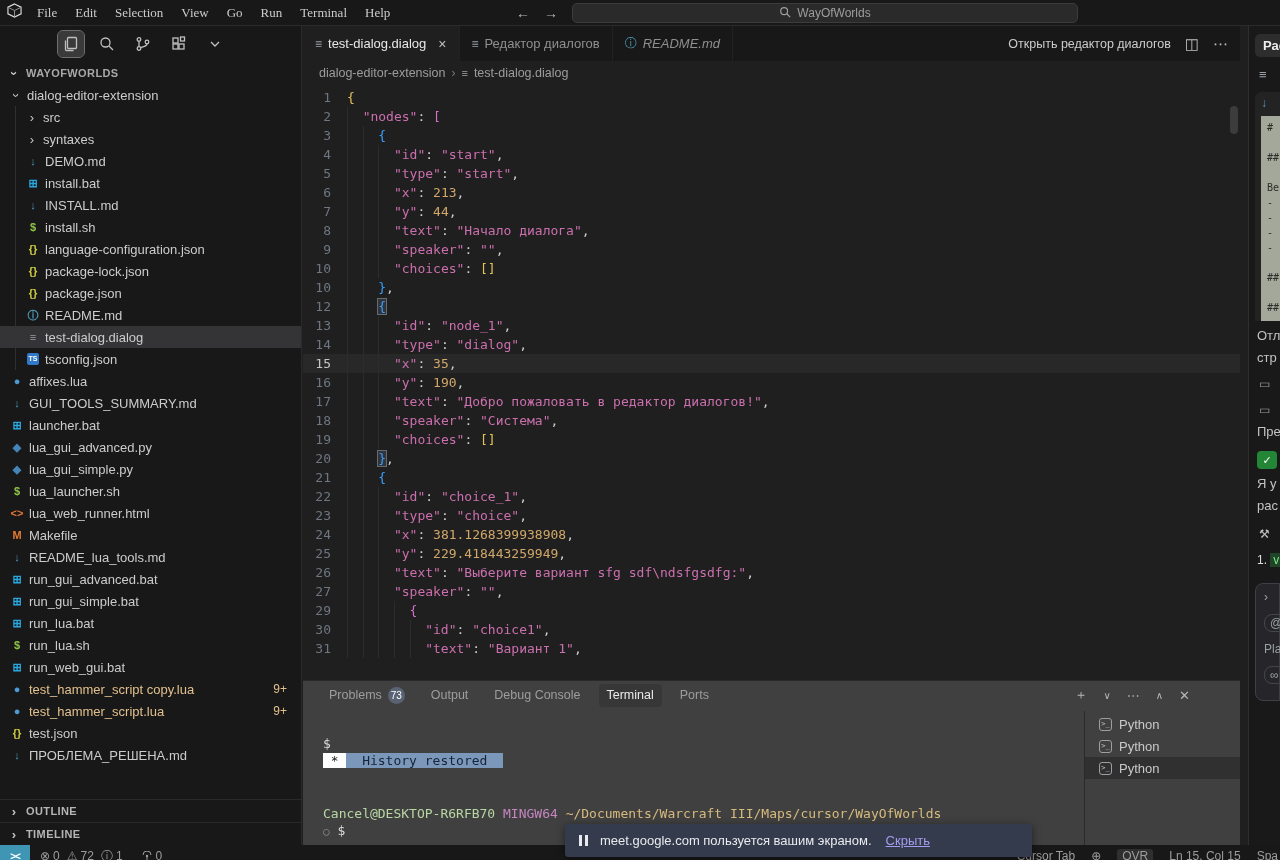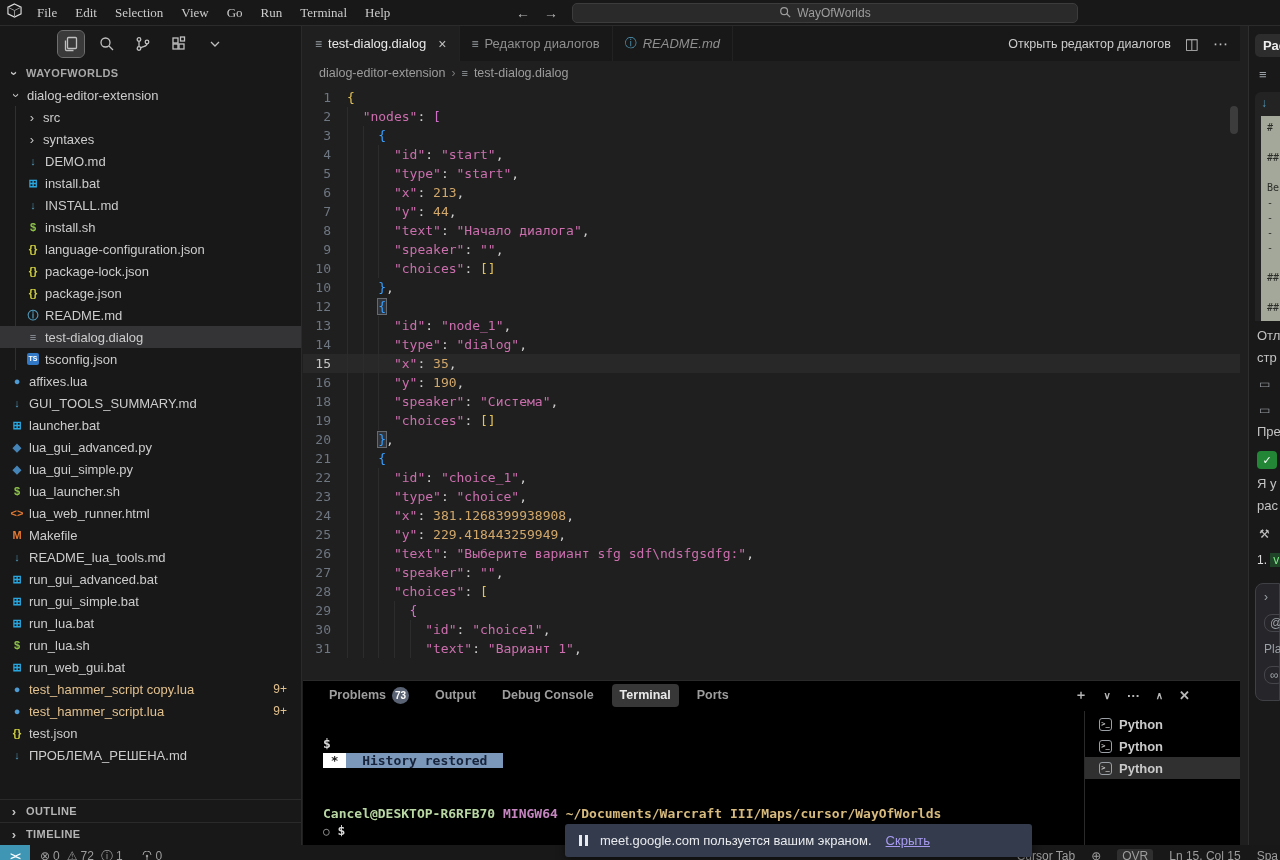--- a/index.html
+++ b/index.html
@@ -64,22 +64,22 @@
   .cl.cur { background:#282828; }
   .ln { width:44px; text-align:right; padding-right:16px; color:#6e7681; flex:none; }
   .cur .ln { color:#c6c6c6; }
   .g { display:inline-block; width:2ch; height:19px; border-left:1px solid #2c2c2c; vertical-align:top; }
   .tk-s { color:#cb6fae; } .tk-n { color:#d2a86a; } .tk-p { color:#d0d0d0; }
   .tk-b1 { color:#e2c25a; } .tk-b2 { color:#d070c8; } .tk-b3 { color:#39a1ff; }
   .tk-bm { color:#39a1ff; background:#31343a; box-shadow:0 0 0 1px #666a71; }
   .vscroll { position:absolute; right:2px; top:80px; width:8px; height:28px; background:#3c3c3c; border-radius:4px; }
 
   
-  .panel { position:absolute; left:303px; top:680px; right:40px; bottom:15px; background:#000000;
-    border-top:1px solid #2a2a2a; overflow:hidden;font-weight:bold; }
+  .panel { position:absolute; left:303px; top:680px; right:40px; bottom:15px; background:#404040;
+    border-top:1px solid #2a2a2a; overflow:hidden; }
   .panel-tabs { height:28px; display:flex; align-items:center; gap:8px; padding-left:18px; font-size:12.5px; }
   .ptab { display:flex; align-items:center; gap:6px; color:#9d9d9d; padding:3px 8px; border-radius:4px; }
   .ptab.active { background:#373737; color:#eaeaea; }
   .pbadge { background:#5a6374; color:#fff; font-size:10px; min-width:17px; height:17px; border-radius:9px;
     display:flex; align-items:center; justify-content:center; padding:0 2px; }
   .panel-actions { margin-left:auto; display:flex; align-items:center; gap:16px; padding-right:50px;
     color:#b8b8b8; font-size:13px; }
   .term { position:absolute; left:0; top:30px; right:160px; bottom:0; padding:6px 0 0 20px;
     font-family:"DejaVu Sans Mono", monospace; font-size:13px; line-height:17.5px; white-space:pre; color:#dcdcdc; }
   .hist-marker { background:#ffffff; color:#222; }
@@ -389,31 +389,31 @@
       <div class="cl"><span class="ln">7</span><span class="code"><span class="g"></span><span class="g"></span><span class="g"></span><span class="tk-s">"y"</span><span class="tk-p">: </span><span class="tk-n">44</span><span class="tk-p">,</span></span></div>
       <div class="cl"><span class="ln">8</span><span class="code"><span class="g"></span><span class="g"></span><span class="g"></span><span class="tk-s">"text"</span><span class="tk-p">: </span><span class="tk-s">"Начало диалога"</span><span class="tk-p">,</span></span></div>
       <div class="cl"><span class="ln">9</span><span class="code"><span class="g"></span><span class="g"></span><span class="g"></span><span class="tk-s">"speaker"</span><span class="tk-p">: </span><span class="tk-s">""</span><span class="tk-p">,</span></span></div>
       <div class="cl"><span class="ln">10</span><span class="code"><span class="g"></span><span class="g"></span><span class="g"></span><span class="tk-s">"choices"</span><span class="tk-p">: </span><span class="tk-b1">[]</span></span></div>
       <div class="cl"><span class="ln">10</span><span class="code"><span class="g"></span><span class="g"></span><span class="tk-b3">}</span><span class="tk-p">,</span></span></div>
       <div class="cl"><span class="ln">12</span><span class="code"><span class="g"></span><span class="g"></span><span class="tk-bm">{</span></span></div>
       <div class="cl"><span class="ln">13</span><span class="code"><span class="g"></span><span class="g"></span><span class="g"></span><span class="tk-s">"id"</span><span class="tk-p">: </span><span class="tk-s">"node_1"</span><span class="tk-p">,</span></span></div>
       <div class="cl"><span class="ln">14</span><span class="code"><span class="g"></span><span class="g"></span><span class="g"></span><span class="tk-s">"type"</span><span class="tk-p">: </span><span class="tk-s">"dialog"</span><span class="tk-p">,</span></span></div>
       <div class="cl cur"><span class="ln">15</span><span class="code"><span class="g"></span><span class="g"></span><span class="g"></span><span class="tk-s">"x"</span><span class="tk-p">: </span><span class="tk-n">35</span><span class="tk-p">,</span></span></div>
       <div class="cl"><span class="ln">16</span><span class="code"><span class="g"></span><span class="g"></span><span class="g"></span><span class="tk-s">"y"</span><span class="tk-p">: </span><span class="tk-n">190</span><span class="tk-p">,</span></span></div>
+      <div class="cl"><span class="ln">17</span><span class="code"><span class="g"></span><span class="g"></span><span class="g"></span><span class="tk-s">"text"</span><span class="tk-p">: </span><span class="tk-s">"Добро пожаловать в редактор диалогов!"</span><span class="tk-p">,</span></span></div>
       <div class="cl"><span class="ln">18</span><span class="code"><span class="g"></span><span class="g"></span><span class="g"></span><span class="tk-s">"speaker"</span><span class="tk-p">: </span><span class="tk-s">"Система"</span><span class="tk-p">,</span></span></div>
       <div class="cl"><span class="ln">19</span><span class="code"><span class="g"></span><span class="g"></span><span class="g"></span><span class="tk-s">"choices"</span><span class="tk-p">: </span><span class="tk-b1">[]</span></span></div>
       <div class="cl"><span class="ln">20</span><span class="code"><span class="g"></span><span class="g"></span><span class="tk-bm">}</span><span class="tk-p">,</span></span></div>
       <div class="cl"><span class="ln">21</span><span class="code"><span class="g"></span><span class="g"></span><span class="tk-b3">{</span></span></div>
       <div class="cl"><span class="ln">22</span><span class="code"><span class="g"></span><span class="g"></span><span class="g"></span><span class="tk-s">"id"</span><span class="tk-p">: </span><span class="tk-s">"choice_1"</span><span class="tk-p">,</span></span></div>
       <div class="cl"><span class="ln">23</span><span class="code"><span class="g"></span><span class="g"></span><span class="g"></span><span class="tk-s">"type"</span><span class="tk-p">: </span><span class="tk-s">"choice"</span><span class="tk-p">,</span></span></div>
       <div class="cl"><span class="ln">24</span><span class="code"><span class="g"></span><span class="g"></span><span class="g"></span><span class="tk-s">"x"</span><span class="tk-p">: </span><span class="tk-n">381.1268399938908</span><span class="tk-p">,</span></span></div>
       <div class="cl"><span class="ln">25</span><span class="code"><span class="g"></span><span class="g"></span><span class="g"></span><span class="tk-s">"y"</span><span class="tk-p">: </span><span class="tk-n">229.418443259949</span><span class="tk-p">,</span></span></div>
       <div class="cl"><span class="ln">26</span><span class="code"><span class="g"></span><span class="g"></span><span class="g"></span><span class="tk-s">"text"</span><span class="tk-p">: </span><span class="tk-s">"Выберите вариант sfg sdf\ndsfgsdfg:"</span><span class="tk-p">,</span></span></div>
       <div class="cl"><span class="ln">27</span><span class="code"><span class="g"></span><span class="g"></span><span class="g"></span><span class="tk-s">"speaker"</span><span class="tk-p">: </span><span class="tk-s">""</span><span class="tk-p">,</span></span></div>
-      <div class="cl"><span class="ln">28</span><span class="code"><span class="g"></span><span class="g"></span><span class="g"></span><span class="tk-s">"choices"</span><span class="tk-p">: </span><span class="tk-b1">[</span></span></div>
       <div class="cl"><span class="ln">29</span><span class="code"><span class="g"></span><span class="g"></span><span class="g"></span><span class="g"></span><span class="tk-b2">{</span></span></div>
       <div class="cl"><span class="ln">30</span><span class="code"><span class="g"></span><span class="g"></span><span class="g"></span><span class="g"></span><span class="g"></span><span class="tk-s">"id"</span><span class="tk-p">: </span><span class="tk-s">"choice1"</span><span class="tk-p">,</span></span></div>
       <div class="cl"><span class="ln">31</span><span class="code"><span class="g"></span><span class="g"></span><span class="g"></span><span class="g"></span><span class="g"></span><span class="tk-s">"text"</span><span class="tk-p">: </span><span class="tk-s">"Вариант 1"</span><span class="tk-p">,</span></span></div>
     </div>
   <div class="vscroll"></div>
 </div>
 
 <div class="panel">
   <div class="panel-tabs">
     <div id="ptabs" style="display:flex; gap:10px;">

